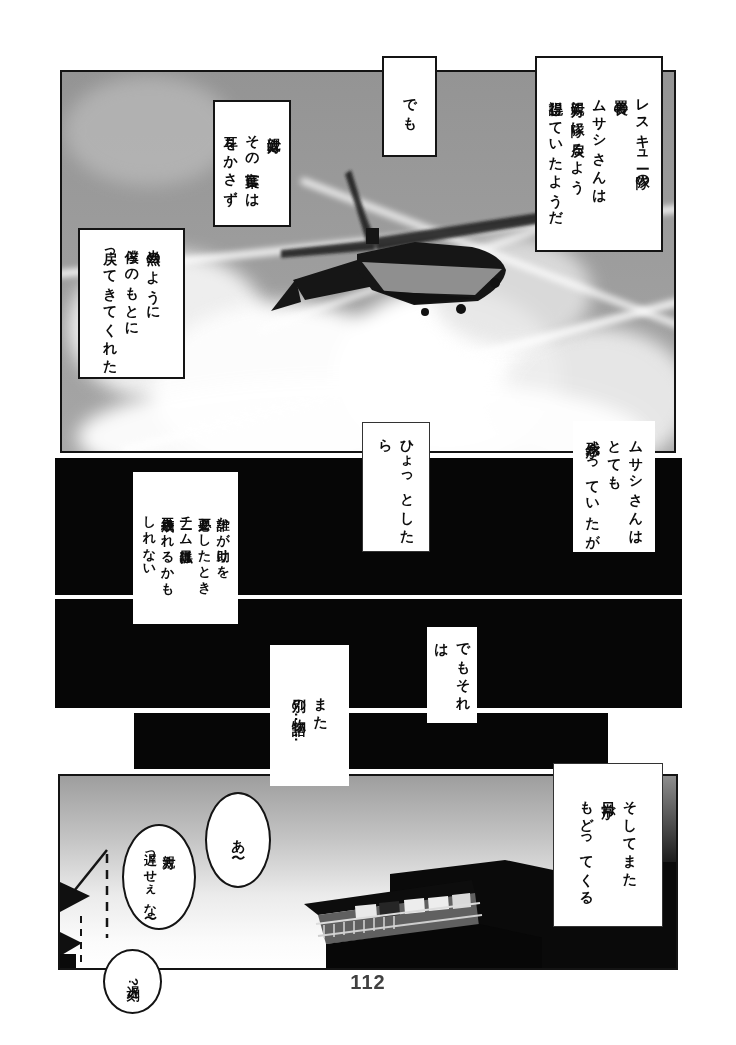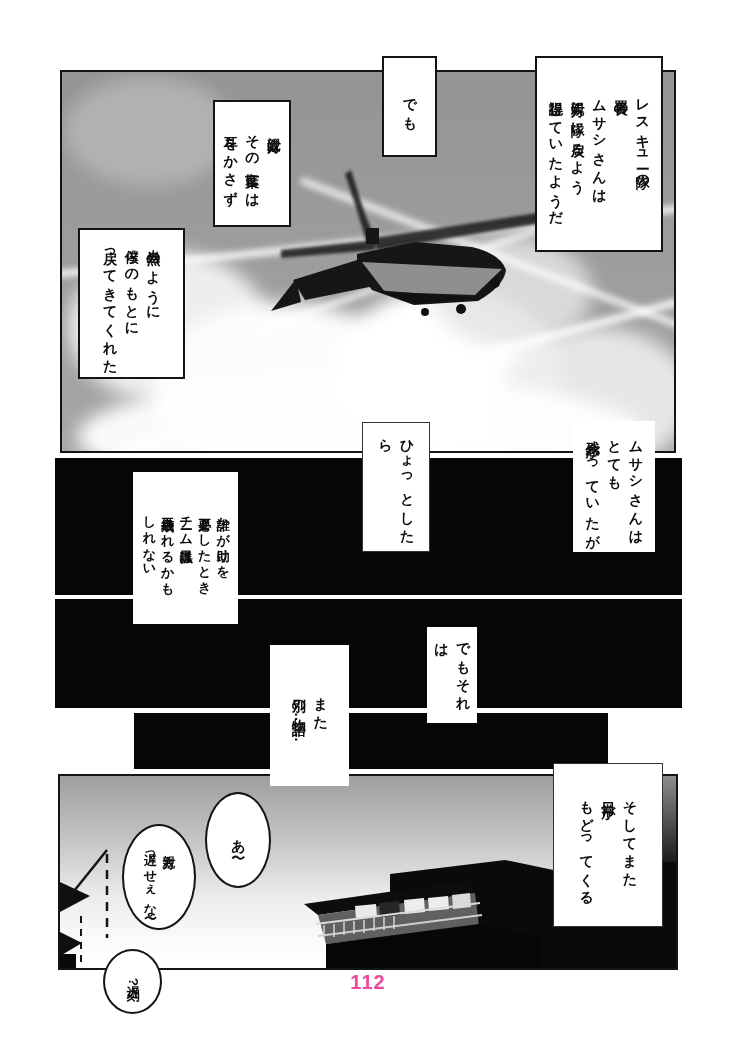--- a/index.html
+++ b/index.html
@@ -23,21 +23,21 @@
   .cap-border{border:2px solid #141414;}
   .cap-thin{border:1px solid #333;}
   .vtext{writing-mode:vertical-rl;text-orientation:mixed;white-space:pre-line;
          font-size:14px;line-height:1.55;letter-spacing:2px;font-weight:600;color:#0d0d0d;}
   .vsmall{font-size:13px;line-height:1.42;letter-spacing:1px;}
 
   .bubble{position:absolute;background:#ffffff;border:2px solid #141414;border-radius:50%;
           display:flex;align-items:center;justify-content:center;z-index:7;}
 
   #page-number{position:absolute;left:336px;top:971px;width:64px;text-align:center;
-               font-size:20px;font-weight:700;letter-spacing:1px;color:#ec4899;z-index:2;}
+               font-size:20px;font-weight:700;letter-spacing:1px;color:#404040;z-index:2;}
 
   #right-grad-bar{position:absolute;left:602px;top:0px;width:16px;height:92px;
                   background:linear-gradient(180deg,#8d8d8d,#141414);}
   svg{display:block;}
 </style>
 </head>
 <body>
 
 <div id="page">
 

